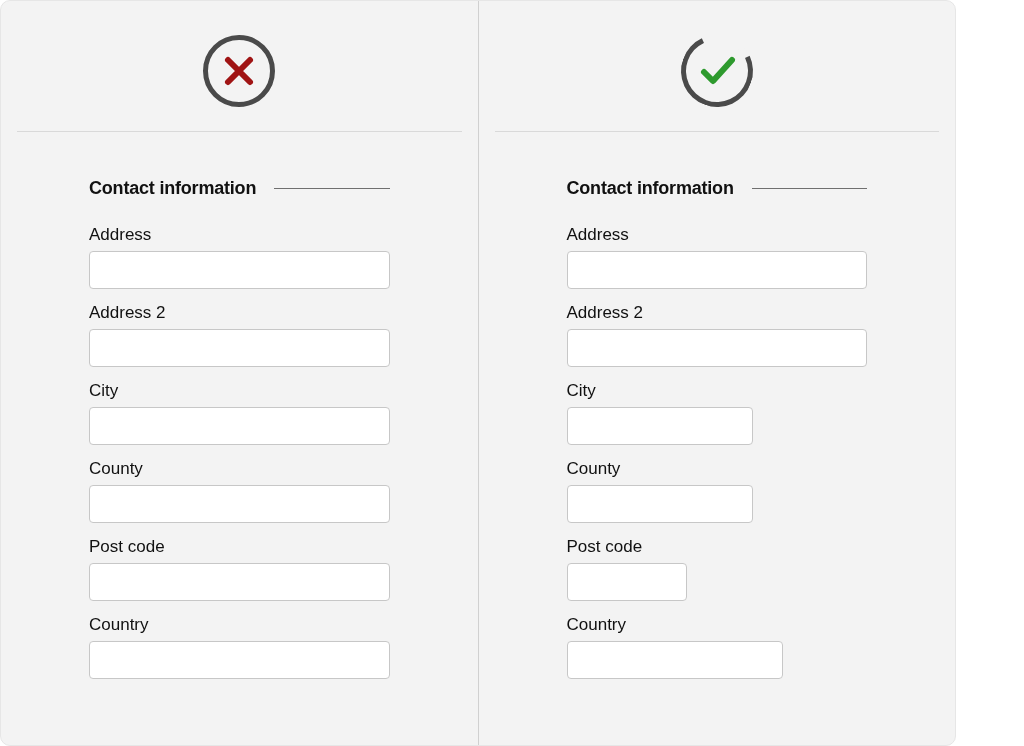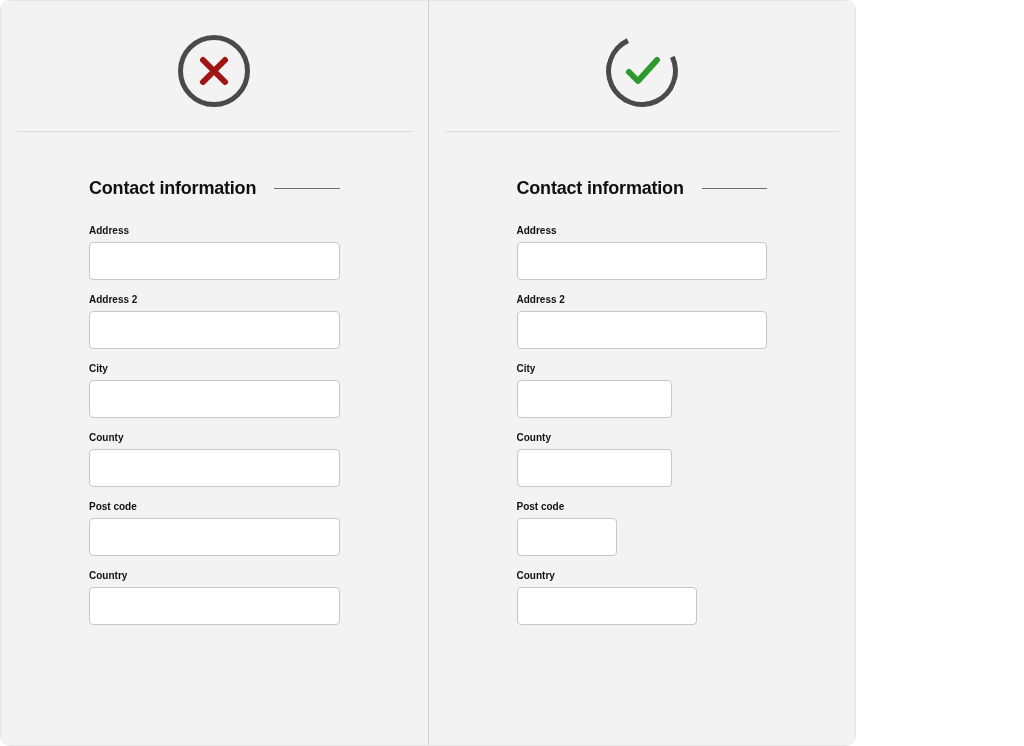--- a/index.html
+++ b/index.html
@@ -6,21 +6,21 @@
   html, body {
     margin: 0;
     padding: 0;
     width: 1024px;
     height: 746px;
     font-family: -apple-system, "Segoe UI", "Helvetica Neue", Arial, sans-serif;
     background: #ffffff;
   }
   .frame {
     display: flex;
-    width: 856px;
+    width: 956px;
     height: 746px;
     background: #f3f3f3;
     border: 1px solid #e6e6e6;
     border-radius: 10px;
     overflow: hidden;
   }
   .panel {
     flex: 1 1 50%;
     padding: 0;
   }
@@ -73,24 +73,23 @@
   .section-rule {
     flex: 1;
     height: 1px;
     background: #6f6f6f;
     margin-left: 18px;
   }
   .field {
     margin-bottom: 14px;
   }
   .label {
-    font-size: 10px;
+    font-size: 17px;
     color: #111;
     margin-bottom: 6px;
-    font-weight: bold;
   }
   .input {
     height: 38px;
     background: #ffffff;
     border: 1px solid #c7c7c7;
     border-radius: 4px;
   }
   
   .w-full { width: 100%; }
   

